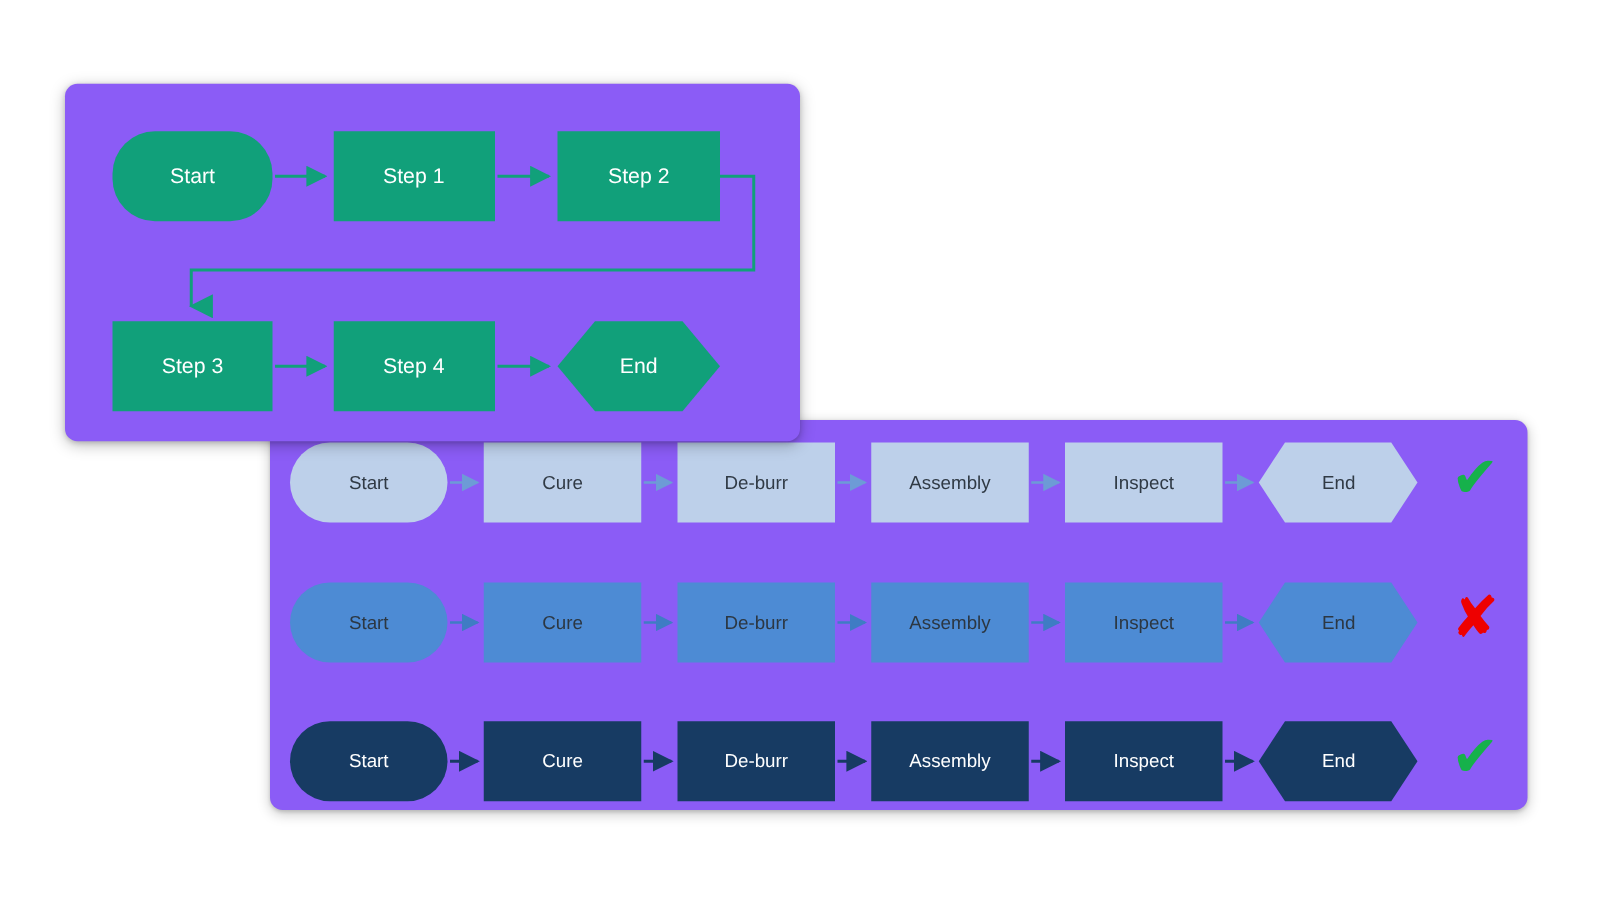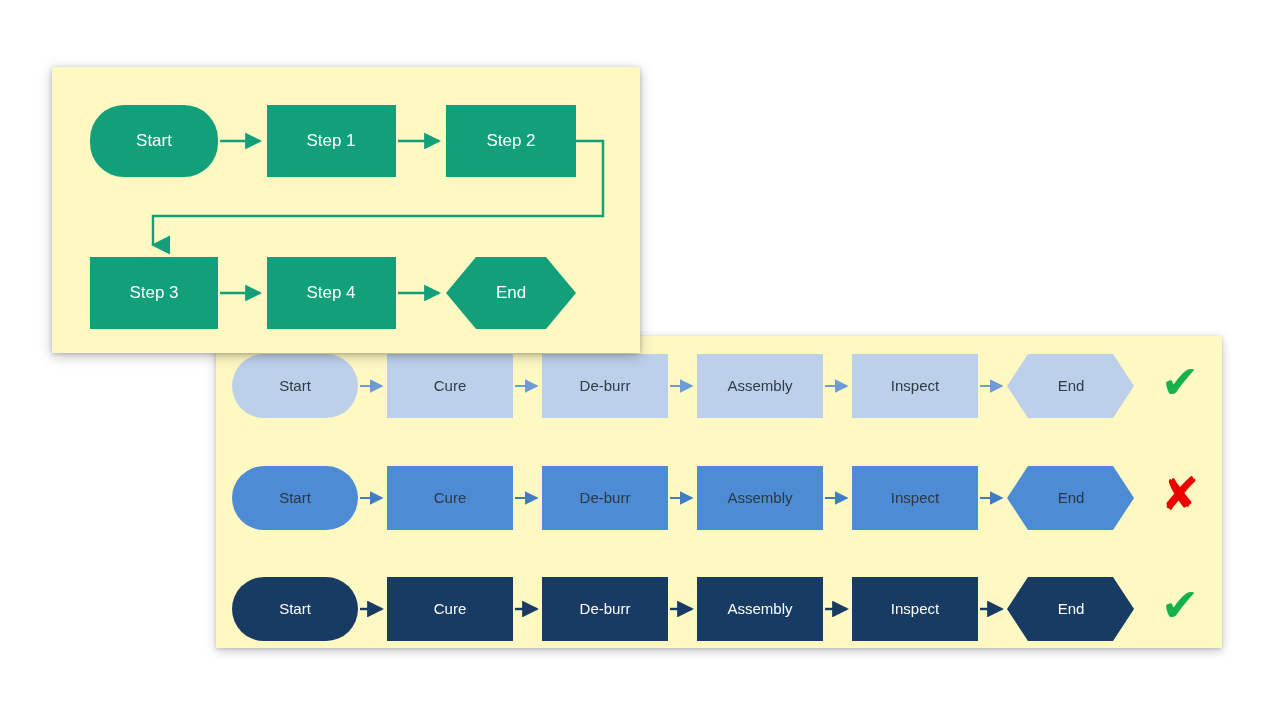--- a/index.html
+++ b/index.html
@@ -11,21 +11,22 @@
     width: 1280px;
     height: 720px;
     position: relative;
     overflow: hidden;
     font-family: "Liberation Sans", sans-serif;
   }
 
   
   .panel {
     position: absolute;
-    background: #fef9c3;
+    background: #8b5cf6;
+    border-radius: 10px;
   }
   #bottom-panel {
     left: 216px;
     top: 336px;
     width: 1006px;
     height: 312px;
     box-shadow: 0 3px 10px rgba(0,0,0,0.22), 0 1px 3px rgba(0,0,0,0.14);
     z-index: 1;
   }
   #top-panel {

